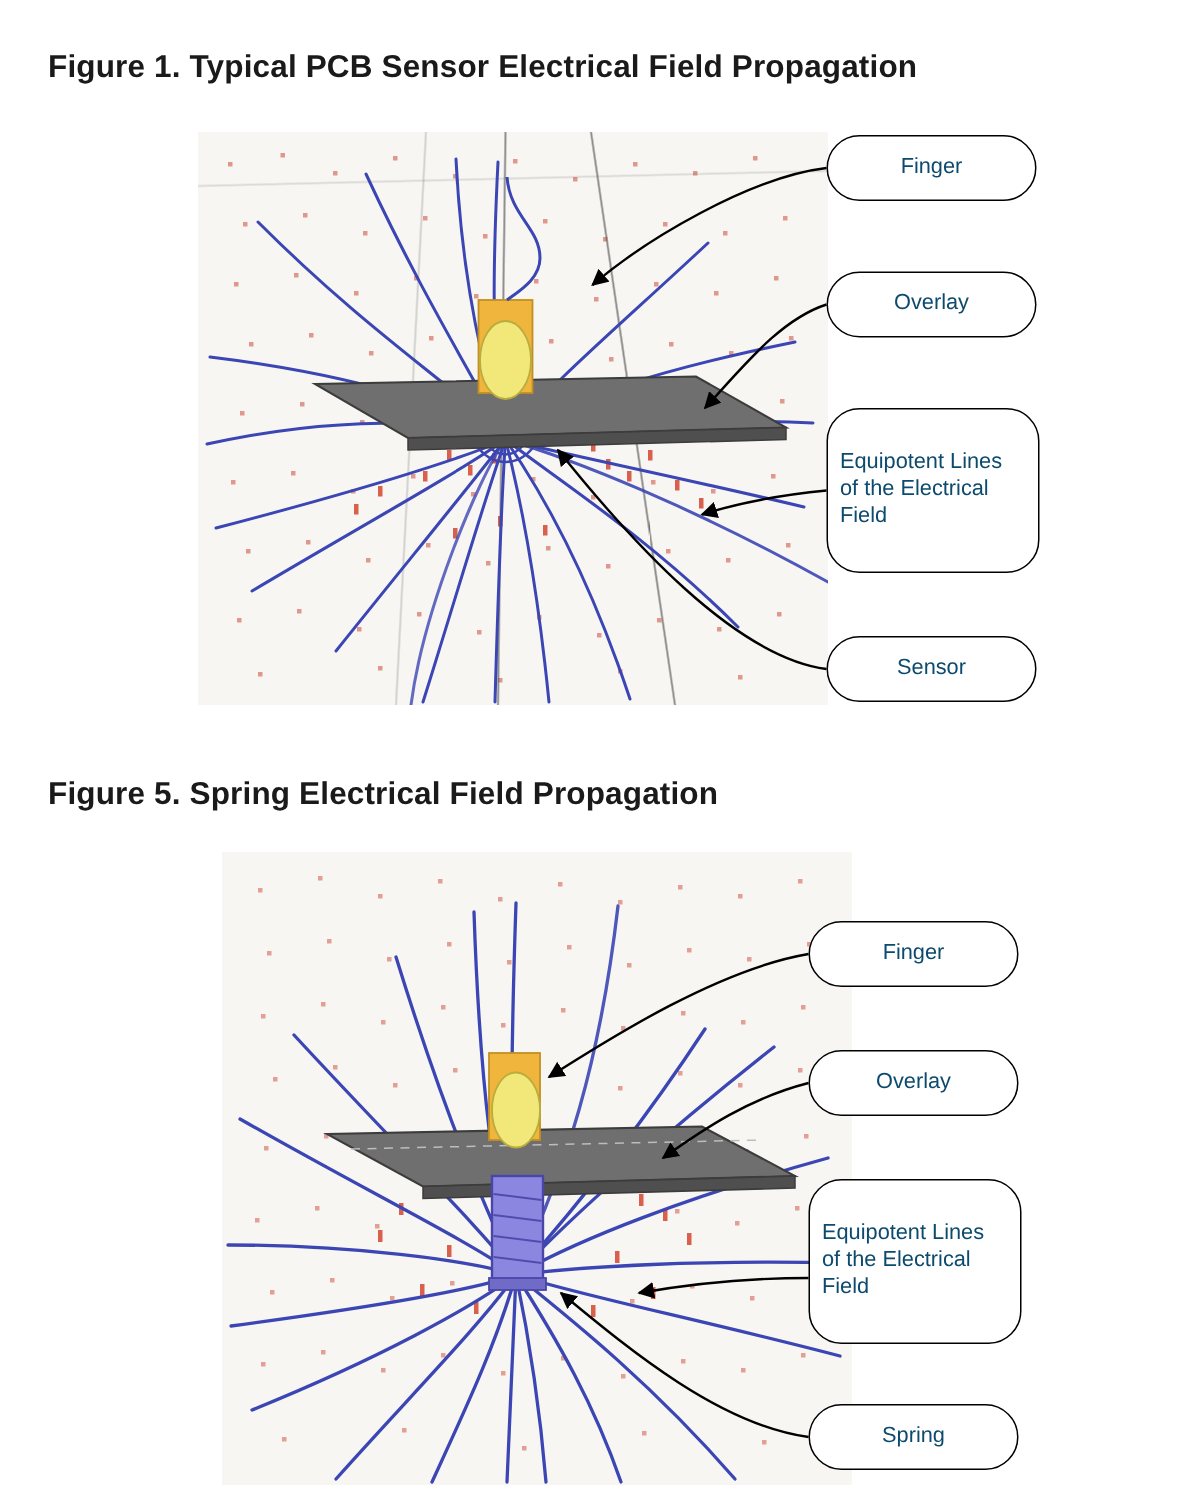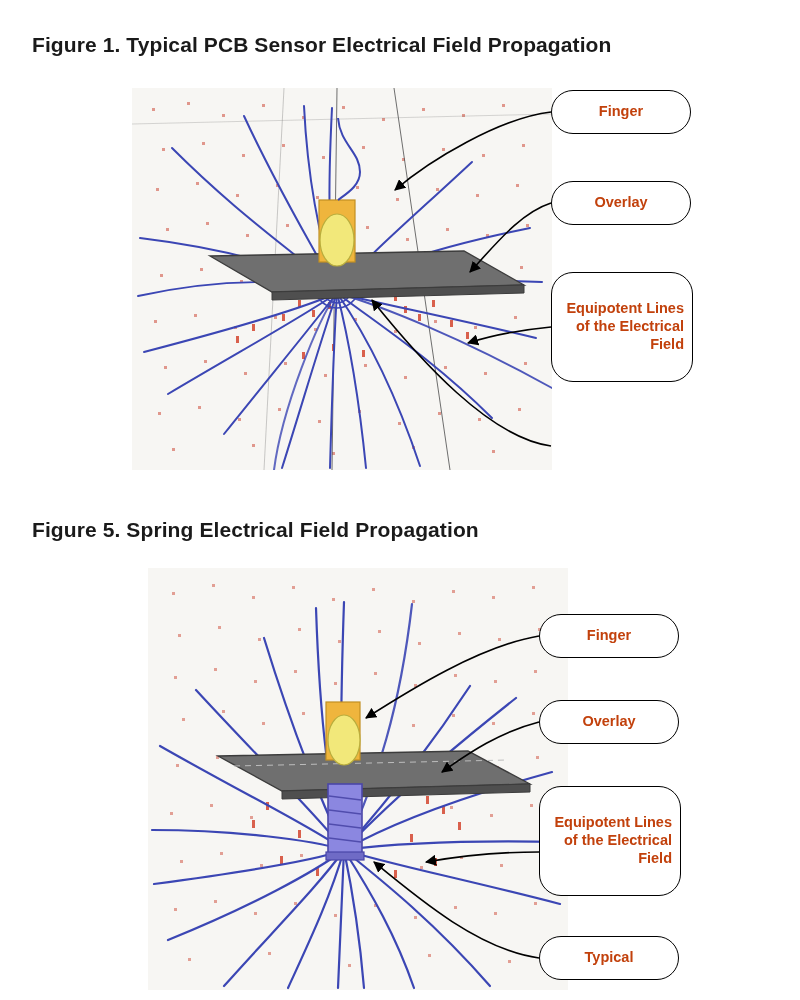--- a/index.html
+++ b/index.html
@@ -45,28 +45,27 @@
     background: #f7f6f3;
   }
 
   .callout {
     position: absolute;
     border: 1.6px solid #000;
     border-radius: 22px;
     background: #ffffff;
     font-size: 14.5px;
     line-height: 1.22;
-    text-align: right;
+    text-align: left;
     display: flex;
     align-items: center;
     justify-content: center;
     box-sizing: border-box;
     padding: 4px 8px;
-    color: #c2410c;
-    font-weight: bold;
+    color: #0c4a6e;
   }
 
   
   #c1-finger  { left: 551px; top: 90px;  width: 140px; height: 44px; }
   #c1-overlay { left: 551px; top: 181px; width: 140px; height: 44px; }
   #c1-equi    { left: 551px; top: 272px; width: 142px; height: 110px; }
   #c1-sensor  { left: 551px; top: 424px; width: 140px; height: 44px; }
 
   
   #c2-finger  { left: 539px; top: 614px; width: 140px; height: 44px; }
@@ -246,20 +245,21 @@
 
       <ellipse cx="205" cy="152" rx="17" ry="26" fill="#f2e87a" stroke="#b9ad3d" stroke-width="1.2"></ellipse>
 
       <path d="M206,30 C208,56 228,64 228,84 C228,98 214,106 206,112" stroke="#3b46b4" stroke-width="2" fill="none"></path>
     </svg>
   </div>
 
   <div class="callout" id="c1-finger">Finger</div>
   <div class="callout" id="c1-overlay">Overlay</div>
   <div class="callout" id="c1-equi">Equipotent Lines of the Electrical Field</div>
+  <div class="callout" id="c1-sensor">Sensor</div>
 
   <svg class="leader">
     <defs>
       <marker id="arrow" viewBox="0 0 10 10" refX="9" refY="5" markerWidth="7" markerHeight="7" orient="auto-start-reverse">
         <path d="M 0 0 L 10 5 L 0 10 z" fill="#000"></path>
       </marker>
     </defs>
     <path d="M551,112 C500,118 430,160 395,190" stroke="#000" stroke-width="1.6" fill="none" marker-end="url(#arrow)"></path>
     <path d="M551,203 C520,213 495,245 470,272" stroke="#000" stroke-width="1.6" fill="none" marker-end="url(#arrow)"></path>
     <path d="M551,327 C520,330 490,336 468,343" stroke="#000" stroke-width="1.6" fill="none" marker-end="url(#arrow)"></path>
@@ -411,21 +411,21 @@
         <path d="M181,256 L213,260"></path>
           <path d="M181,270 L213,274"></path>
       </g>
       <rect x="178" y="284" width="38" height="8" fill="#6f6bc6" stroke="#4a46a8" stroke-width="1.2"></rect>
     </svg>
   </div>
 
   <div class="callout" id="c2-finger">Finger</div>
   <div class="callout" id="c2-overlay">Overlay</div>
   <div class="callout" id="c2-equi">Equipotent Lines of the Electrical Field</div>
-  <div class="callout" id="c2-spring">Typical</div>
+  <div class="callout" id="c2-spring">Spring</div>
 
   <svg class="leader">
     <path d="M539,636 C480,646 410,690 366,718" stroke="#000" stroke-width="1.6" fill="none" marker-end="url(#arrow)"></path>
     <path d="M539,722 C500,732 470,752 442,772" stroke="#000" stroke-width="1.6" fill="none" marker-end="url(#arrow)"></path>
     <path d="M539,852 C500,852 460,856 426,862" stroke="#000" stroke-width="1.6" fill="none" marker-end="url(#arrow)"></path>
     <path d="M539,958 C480,950 420,900 374,862" stroke="#000" stroke-width="1.6" fill="none" marker-end="url(#arrow)"></path>
   </svg>
 
 </div>
 

